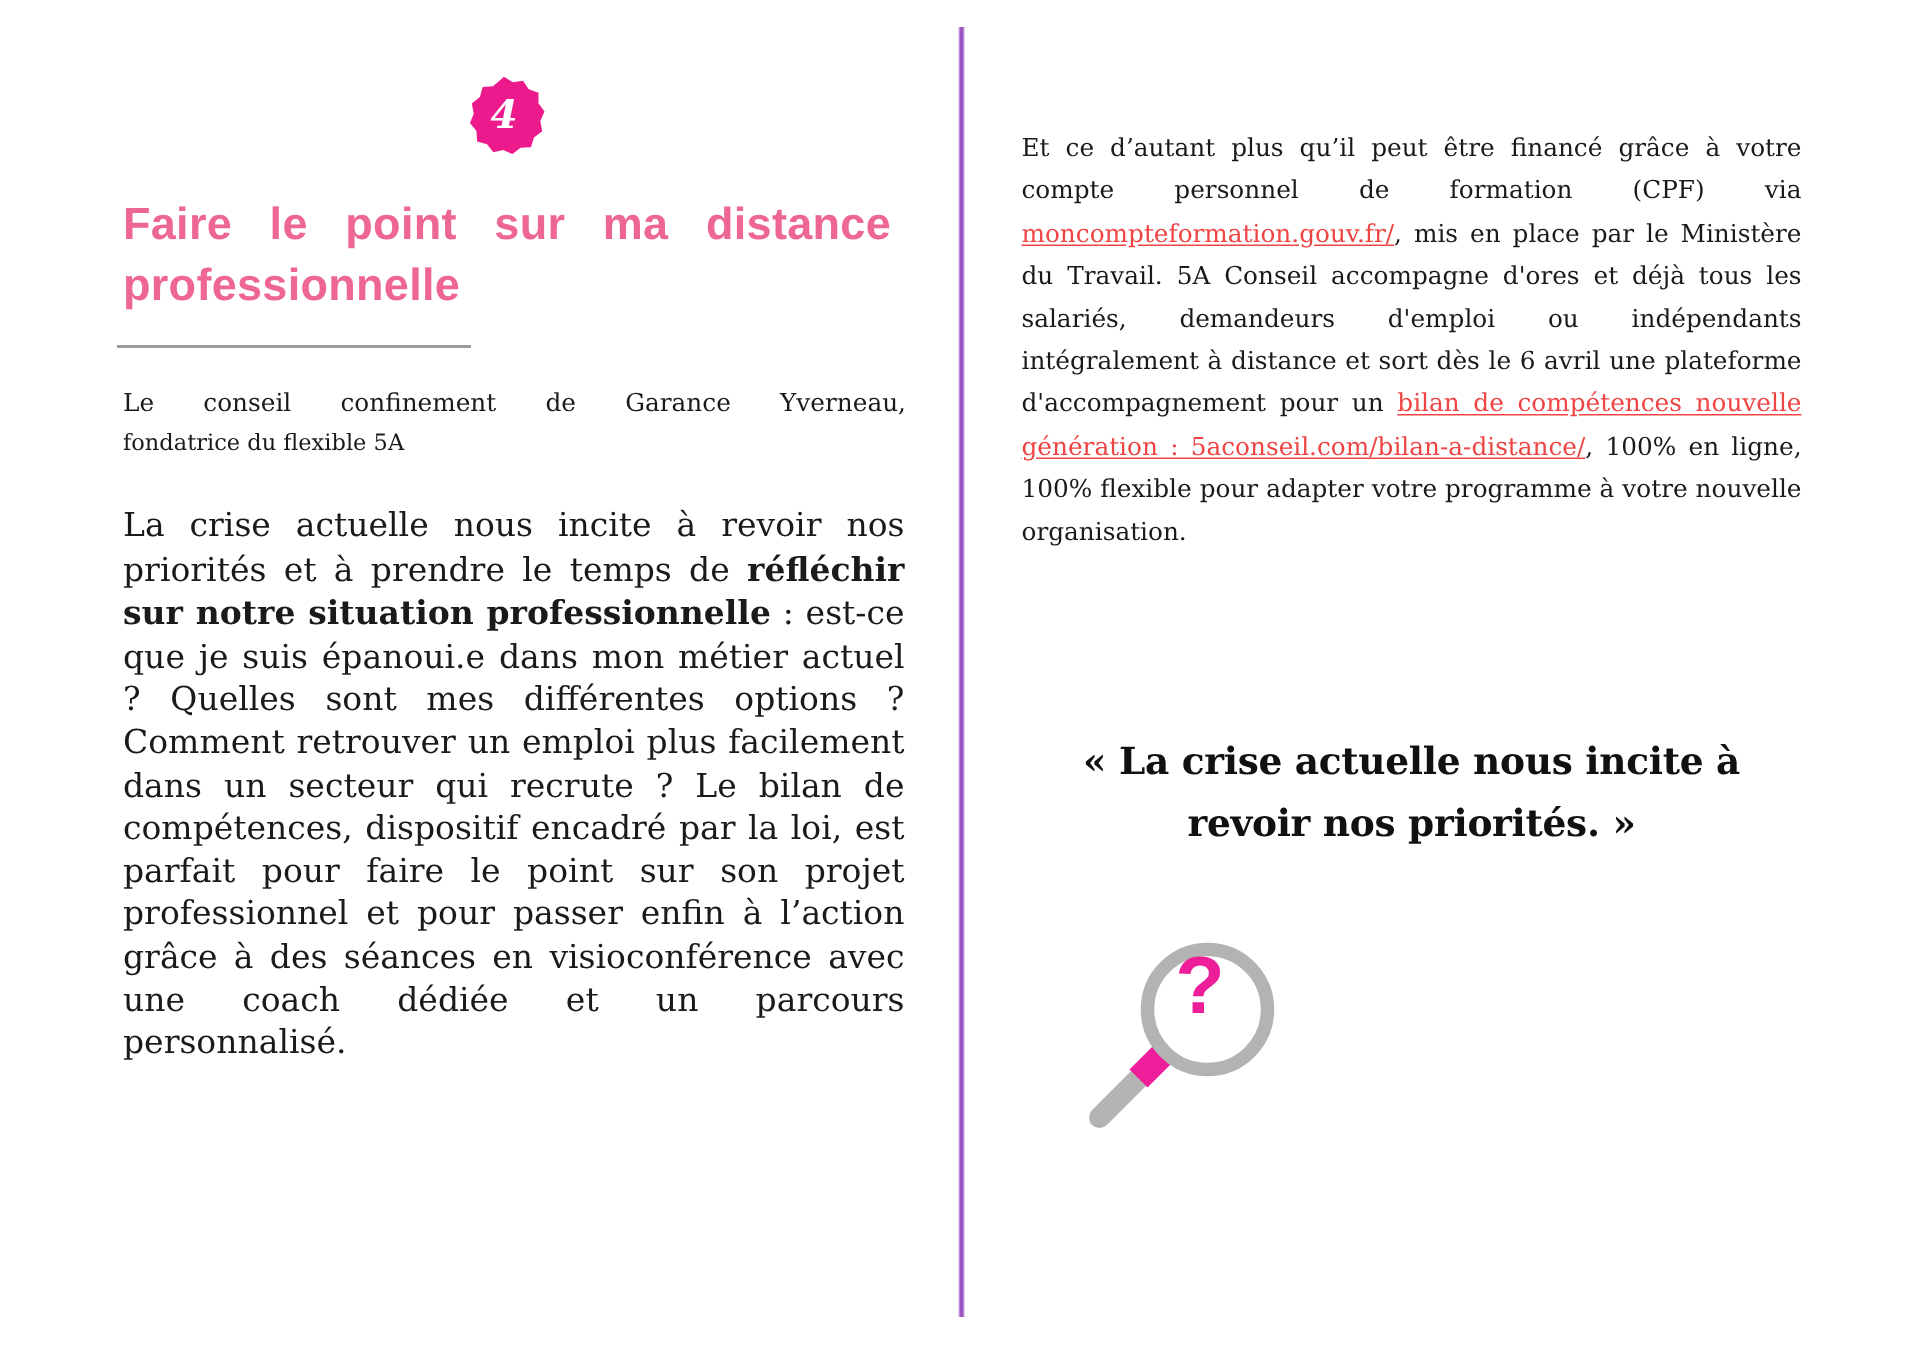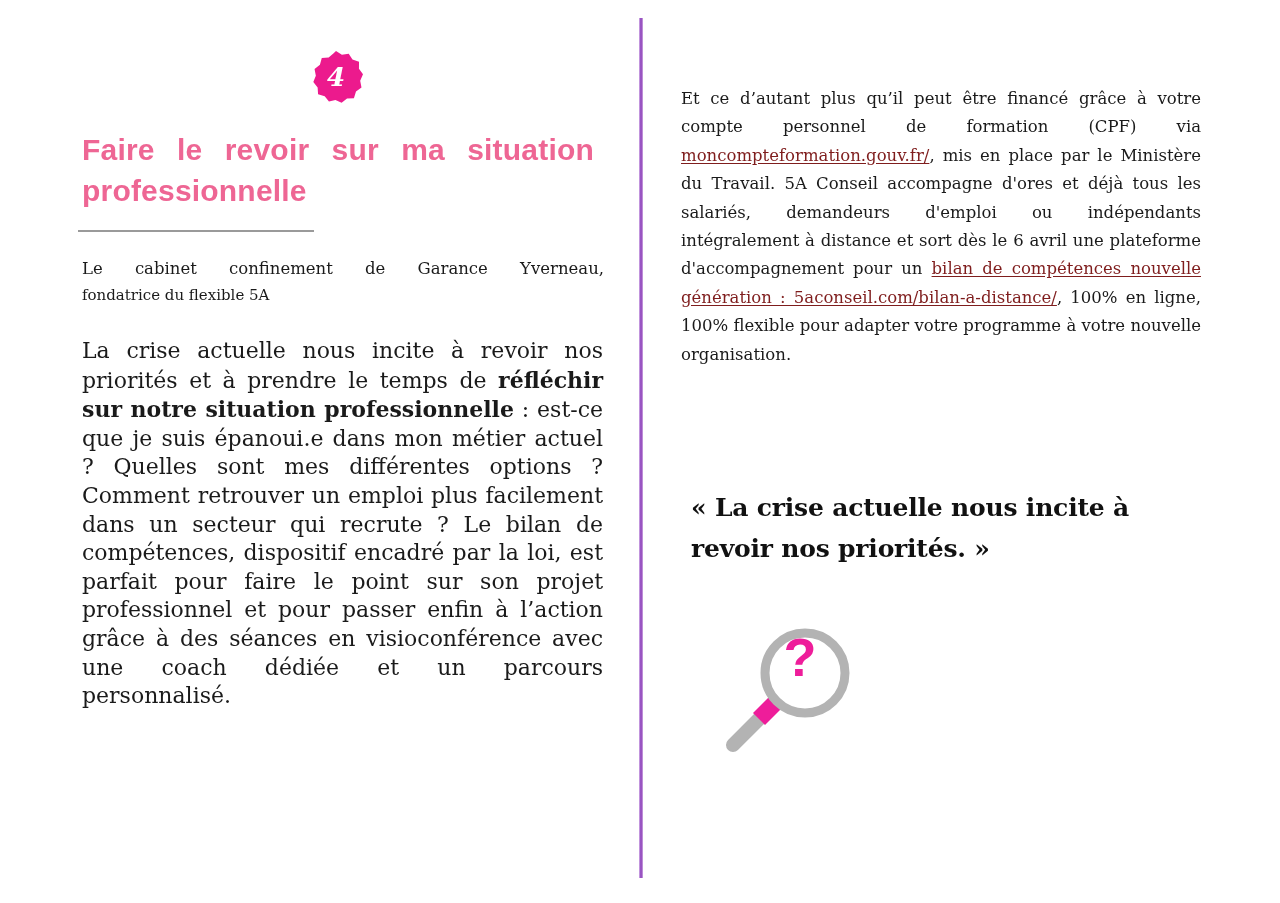--- a/index.html
+++ b/index.html
@@ -150,35 +150,36 @@
     top: 85px;
     width: 520px;
     margin: 0;
     font-size: 16.5px;
     line-height: 28.4px;
     text-align: justify;
     text-align-last: left;
   }
 
   a.doc-link {
-    color: #7f1d1d;
+    color: #ef4444;
     text-decoration: underline;
     text-underline-offset: 2px;
   }
 
   .pull-quote {
     position: absolute;
     left: 10px;
     top: 487px;
     width: 500px;
     margin: 0;
     font-family: "DejaVu Serif", "Liberation Serif", serif;
     font-weight: 700;
     font-size: 25px;
     line-height: 41px;
+    text-align: center;
     color: #111111;
     letter-spacing: -0.2px;
   }
 
   .glass-wrap {
     position: absolute;
     left: 34px;
     top: 605px;
     width: 160px;
     height: 160px;
@@ -215,26 +216,26 @@
           M50 2
           L60.5 8.6 L72.7 6.8 L79.4 17.1 L91.1 21.2 L91.0 33.5 L98.2 43.5
           L93.2 54.8 L95.5 66.9 L85.7 74.3 L82.0 86.1 L69.7 86.6 L60.0 94.1
           L49.0 89.4 L37.4 92.1 L29.8 82.5 L18.0 79.1 L17.2 66.8 L9.5 57.2
           L14.0 46.0 L11.7 33.9 L21.3 26.3 L24.6 14.4 L36.9 13.4 L46.3 5.4 Z">
         </path>
       </svg>
       <span class="badge-num">4</span>
     </div>
 
-    <h1 class="page-title">Faire le revoir sur ma situation professionnelle</h1>
+    <h1 class="page-title">Faire le point sur ma distance professionnelle</h1>
 
     <hr class="title-rule">
 
     <p class="lede">
-      <span class="lede-first">Le cabinet confinement de Garance Yverneau,</span>
+      <span class="lede-first">Le conseil confinement de Garance Yverneau,</span>
       <span class="lede-second">fondatrice du flexible 5A</span>
     </p>
 
     <p class="body-left">
       <span>La crise actuelle nous incite à revoir nos priorités et à prendre le temps de </span><strong>réfléchir sur notre situation professionnelle</strong><span> : est-ce que je suis épanoui.e dans mon métier actuel ? Quelles sont mes différentes options ? Comment retrouver un emploi plus facilement dans un secteur qui recrute ? Le bilan de compétences, dispositif encadré par la loi, est parfait pour faire le point sur son projet professionnel et pour passer enfin à l’action grâce à des séances en visioconférence avec une coach dédiée et un parcours personnalisé.</span>
     </p>
 
   </section>
 
   <section class="col-right">

